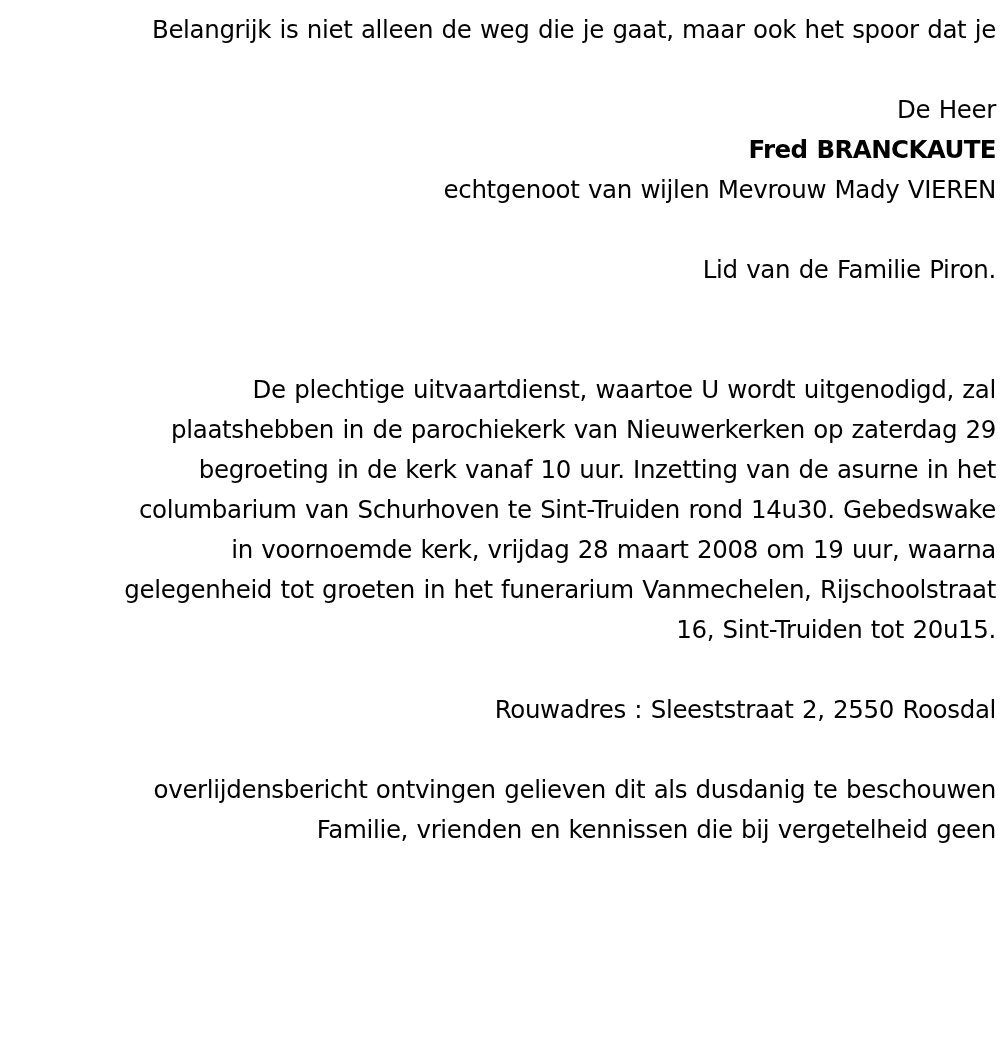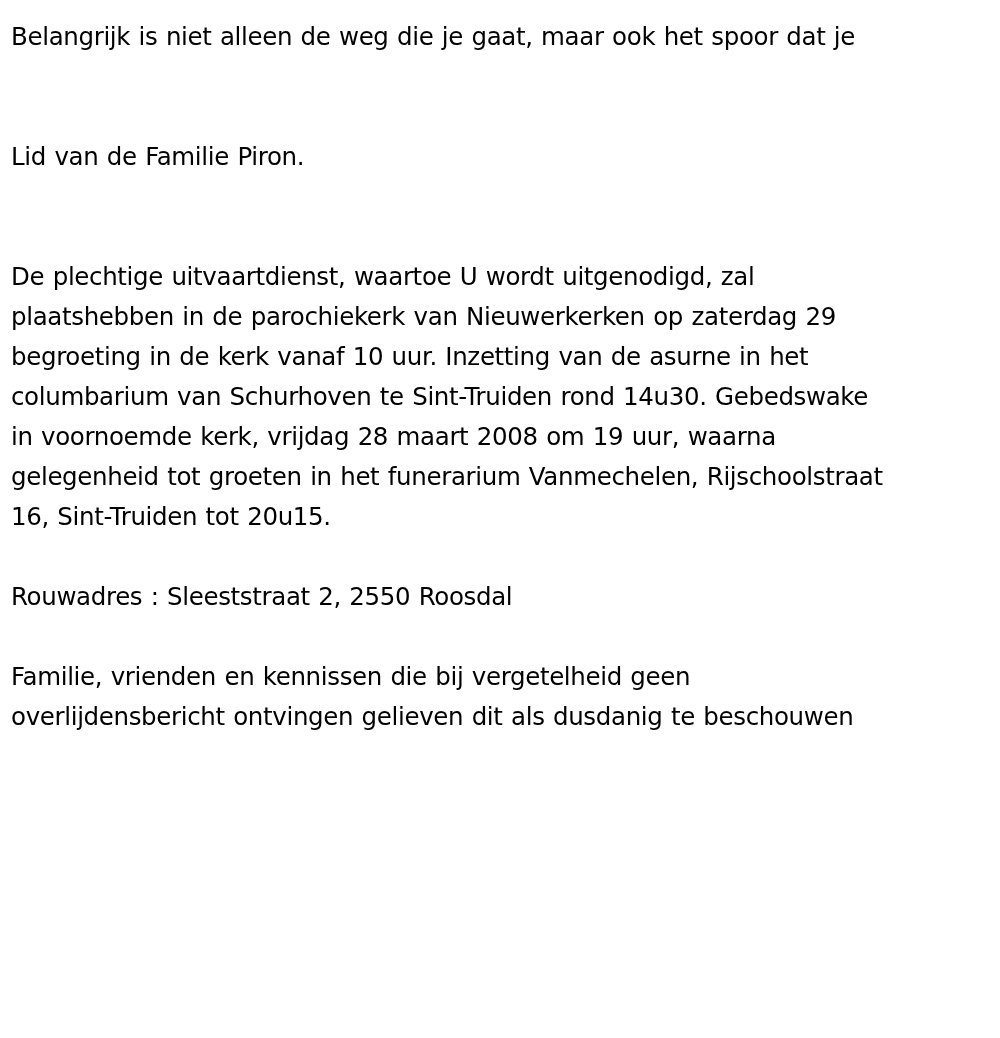--- a/index.html
+++ b/index.html
@@ -10,22 +10,23 @@
     body {
       width: 1000px;
       height: 1038px;
       overflow: hidden;
       font-family: "DejaVu Sans", sans-serif;
       color: #000000;
     }
     .doc {
       position: absolute;
       left: 11px;
-      top: 17px;
+      top: 10px;
       width: 985px;
+      text-align: right;
     }
     .line {
       display: block;
       height: 40px;
       line-height: 40px;
       font-size: 24.5px;
       white-space: nowrap;
       letter-spacing: -0.35px;
       word-spacing: 1px;
     }
@@ -41,20 +42,25 @@
 <body>
 
 <div class="doc">
 
   <div>
     <span class="line">Belangrijk is niet alleen de weg die je gaat, maar ook het spoor dat je</span>
   </div>
 
   <div class="blank"></div>
 
+  <div>
+    <span class="line">De Heer</span>
+    <span class="line bold">Fred BRANCKAUTE</span>
+    <span class="line">echtgenoot van wijlen Mevrouw Mady VIEREN</span>
+  </div>
 
   <div class="blank"></div>
 
   <span class="line">Lid van de Familie Piron.</span>
 
   <div class="blank"></div>
 
   <div>
   </div>
 
@@ -70,17 +76,17 @@
     <span class="line">16, Sint-Truiden tot 20u15.</span>
   </div>
 
   <div class="blank"></div>
 
   <span class="line">Rouwadres : Sleeststraat 2, 2550 Roosdal</span>
 
   <div class="blank"></div>
 
   <div>
+    <span class="line">overlijdensbericht ontvingen gelieven dit als dusdanig te beschouwen</span>
     <span class="line">Familie, vrienden en kennissen die bij vergetelheid geen</span>
-    <span class="line">overlijdensbericht ontvingen gelieven dit als dusdanig te beschouwen</span>
   </div>
 
 </div>
 
 </body></html>

